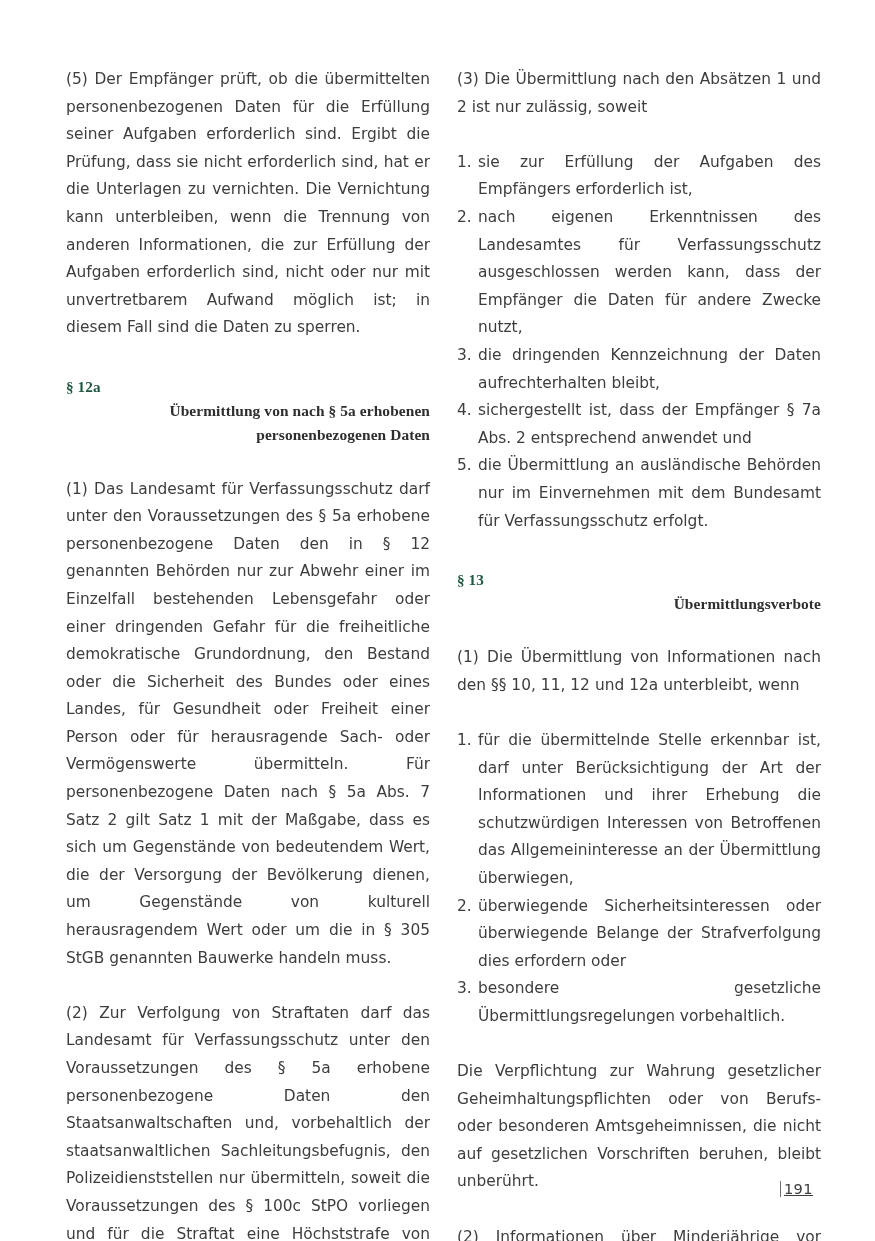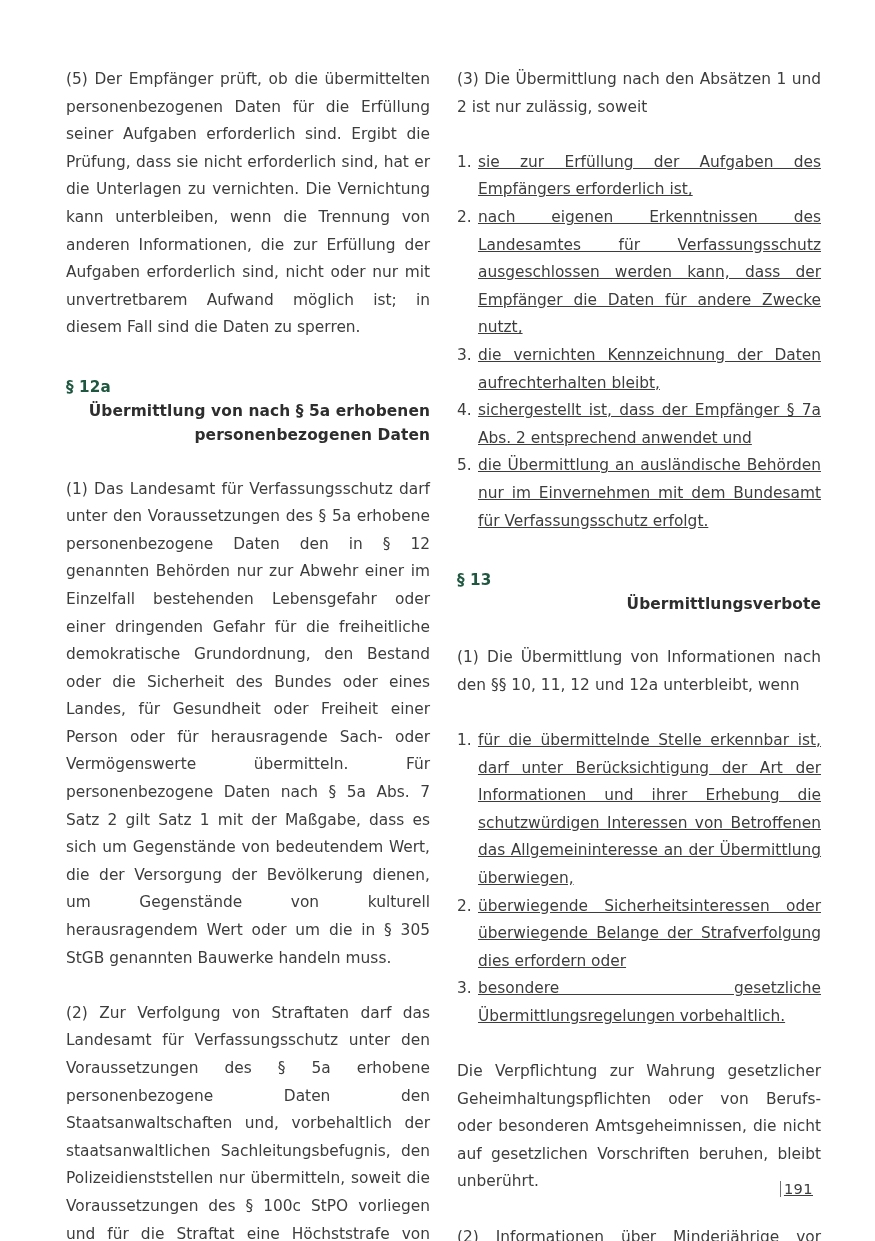--- a/index.html
+++ b/index.html
@@ -62,21 +62,21 @@
   .sec-title {
     font-size: 15.4px;
     line-height: 24.5px;
     font-weight: bold;
     color: #2e2e2e;
     margin: 0;
     text-align: right;
     letter-spacing: 0.1px;
   }
 
-  .sec-block { margin-top: 33px; }
+  .sec-block { margin-top: 33px; font-family: Liberation Serif, serif; }
 
   ol.numlist {
     list-style: none;
     margin: 0;
     padding: 0;
   }
   ol.numlist > li {
     position: relative;
     padding-left: 21px;
     font-size: 15.4px;
@@ -89,21 +89,20 @@
     left: 0;
     top: 0;
     width: 21px;
     text-align: left;
     color: #3d3d3d;
     font-size: 15.4px;
     line-height: 27.6px;
   }
   ol.numlist > li .itext {
     display: block;
-    text-decoration: underline;
   }
 
   .footer {
     position: absolute;
     right: 62px;
     bottom: 42px;
     display: flex;
     align-items: center;
     gap: 3px;
     font-size: 14.6px;
@@ -155,21 +154,21 @@
         <li>
           <span class="marker">1.</span>
           <span class="itext">sie zur Erfüllung der Aufgaben des Empfängers erforderlich ist,</span>
         </li>
         <li>
           <span class="marker">2.</span>
           <span class="itext">nach eigenen Erkenntnissen des Landesamtes für Verfassungsschutz ausgeschlossen werden kann, dass der Empfänger die Daten für andere Zwecke nutzt,</span>
         </li>
         <li>
           <span class="marker">3.</span>
-          <span class="itext">die vernichten Kennzeichnung der Daten aufrechterhalten bleibt,</span>
+          <span class="itext">die dringenden Kennzeichnung der Daten aufrechterhalten bleibt,</span>
         </li>
         <li>
           <span class="marker">4.</span>
           <span class="itext">sichergestellt ist, dass der Empfänger § 7a Abs. 2 entsprechend anwendet und</span>
         </li>
         <li>
           <span class="marker">5.</span>
           <span class="itext">die Übermittlung an ausländische Behörden nur im Einvernehmen mit dem Bundesamt für Verfassungsschutz erfolgt.</span>
         </li>
       </ol>

